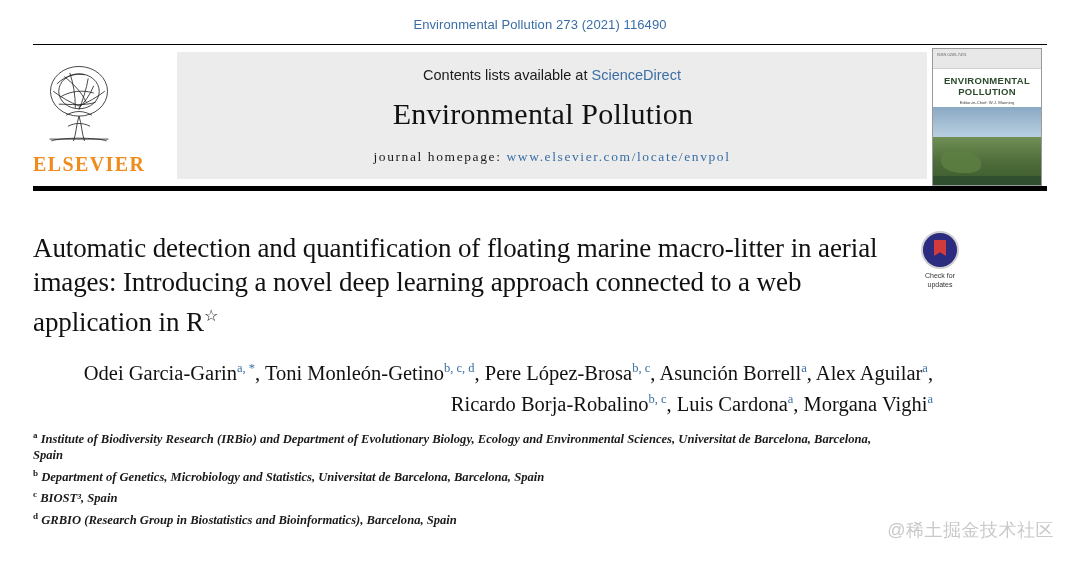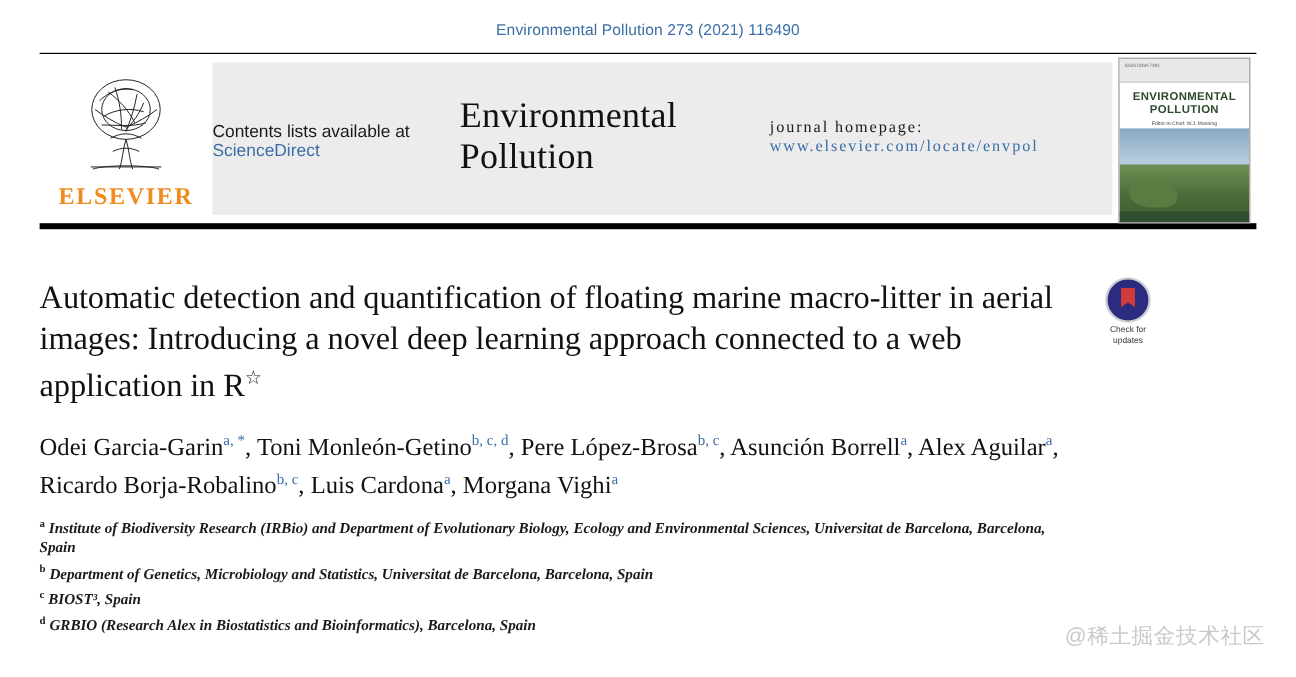--- a/index.html
+++ b/index.html
@@ -35,21 +35,21 @@
     height: 147px;
     box-sizing: border-box;
     display: flex;
     align-items: stretch;
   }
   .elsevier-box {
     width: 144px;
     flex: 0 0 144px;
     display: flex;
     flex-direction: column;
-    align-items: center;
+    align-items: flex-start;
     justify-content: center;
     padding-top: 4px;
   }
   .elsevier-tree {
     width: 92px;
     height: 92px;
   }
   .elsevier-word {
     font-family: "Liberation Serif", serif;
     font-size: 20px;
@@ -57,21 +57,21 @@
     color: #f08b1d;
     font-weight: 600;
     margin-top: 1px;
   }
 
   .journal-center {
     flex: 1 1 auto;
     background: #ececec;
     margin: 7px 0 7px 0;
     display: flex;
-    flex-direction: row;
+    flex-direction: column;
     align-items: center;
     justify-content: center;
     position: relative;
   }
   .contents-line {
     font-family: "Liberation Sans", sans-serif;
     font-size: 14.5px;
     color: #1a1a1a;
     margin-top: 4px;
   }
@@ -178,20 +178,21 @@
     vertical-align: super;
   }
 
   .authors {
     margin-top: 16px;
     font-family: "Liberation Serif", serif;
     font-size: 20.5px;
     line-height: 26px;
     color: #111;
     max-width: 900px;
+    text-align: right;
   }
   .authors sup {
     color: #3a6ea5;
     font-size: 12.5px;
     vertical-align: super;
   }
 
   .affiliations {
     margin-top: 10px;
     font-family: "Liberation Serif", serif;
@@ -321,21 +322,21 @@
     <span><span>Alex Aguilar</span><sup>a</sup></span>,
     <span><span>Ricardo Borja-Robalino</span><sup>b, c</sup></span>,
     <span><span>Luis Cardona</span><sup>a</sup></span>,
     <span><span>Morgana Vighi</span><sup>a</sup></span>
   </div>
 
   <div class="affiliations">
     <div><sup>a</sup> <span>Institute of Biodiversity Research (IRBio) and Department of Evolutionary Biology, Ecology and Environmental Sciences, Universitat de Barcelona, Barcelona, Spain</span></div>
     <div><sup>b</sup> <span>Department of Genetics, Microbiology and Statistics, Universitat de Barcelona, Barcelona, Spain</span></div>
     <div><sup>c</sup> <span>BIOST³, Spain</span></div>
-    <div><sup>d</sup> <span>GRBIO (Research Alex in Biostatistics and Bioinformatics), Barcelona, Spain</span></div>
+    <div><sup>d</sup> <span>GRBIO (Research Group in Biostatistics and Bioinformatics), Barcelona, Spain</span></div>
   </div>
 
   <div class="crossmark">
     <div class="crossmark-circle"></div>
     <div class="crossmark-label">
       <span>Check for</span><br>
       <span>updates</span>
     </div>
   </div>
 

